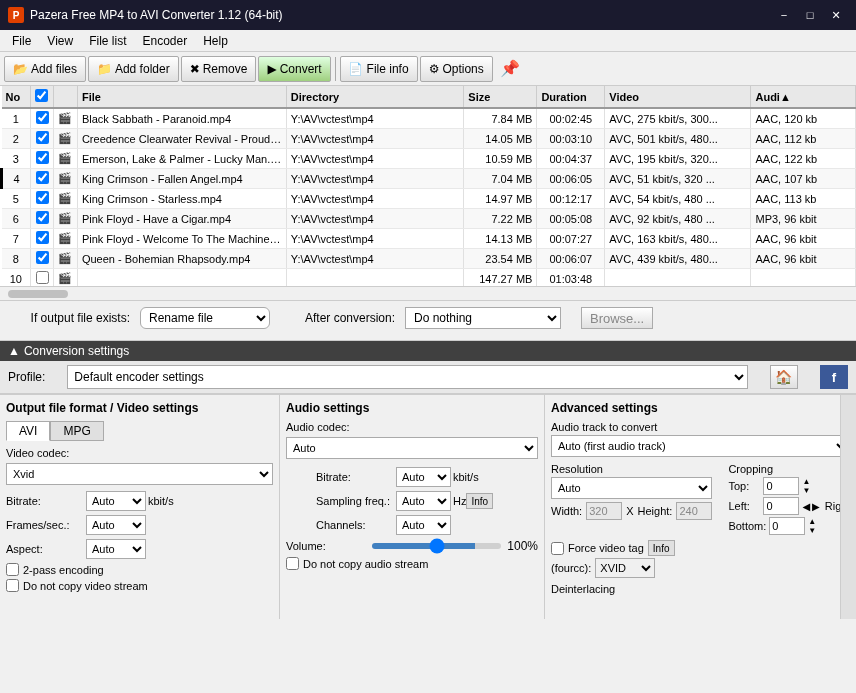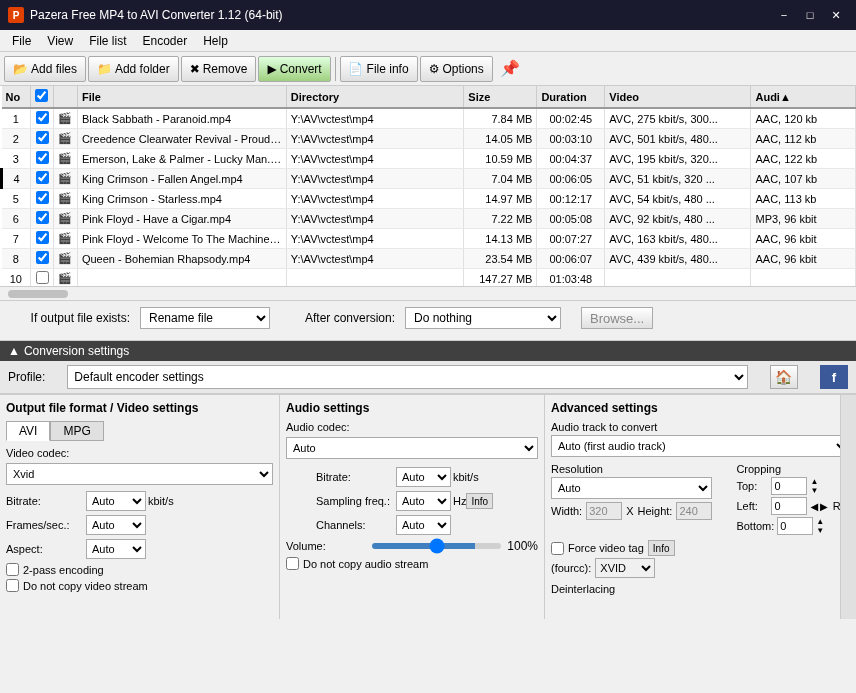--- a/index.html
+++ b/index.html
@@ -253,21 +253,21 @@
 
   <div style="height:14px; background:#f0f0f0; border-top:1px solid #ccc; display:flex; align-items:center; padding:0 4px;">
     <div style="width:60px; height:8px; background:#c0c0c0; border-radius:4px; margin-left:4px;"></div>
   </div>
 </div>
 
 <div style="background:#f0f0f0; padding:6px 10px; border-bottom:1px solid #ccc; display:flex; gap:20px; align-items:flex-start;">
   <div style="display:flex;flex-direction:row;gap:5px;">
     <div class="settings-row">
       <span class="settings-label">If output file exists:</span>
-      <select class="settings-select" style="width:130px;">
+      <select class="settings-select" style="width:130px;border-radius:6px;">
         <option>Rename file</option>
       </select>
     </div>
     <div class="settings-row">
       <span class="settings-label">After conversion:</span>
       <select class="settings-select" style="width:156px;">
         <option>Do nothing</option>
       </select>
     </div>
   </div>
@@ -360,21 +360,21 @@
   </div>
 
   <div class="col-right" style="position:relative;">
     <div class="section-title">Advanced settings</div>
     <div class="adv-section">
       <div class="adv-label">Audio track to convert</div>
       <select class="full-select">
         <option>Auto (first audio track)</option>
       </select>
     </div>
-    <div style="display:flex;gap:24px;">
+    <div style="display:flex;gap:16px;">
       <div style="flex:1;">
         <div class="adv-label">Resolution</div>
         <select class="full-select">
           <option>Auto</option>
         </select>
         <div class="wh-row" style="margin-top:3px;">
           <span>Width:</span>
           <input type="text" class="wh-input" value="320" style="">
           <span>X</span>
           <span>Height:</span>

